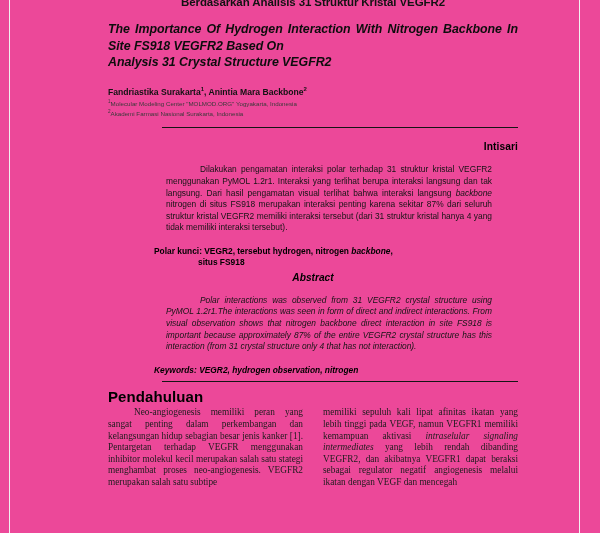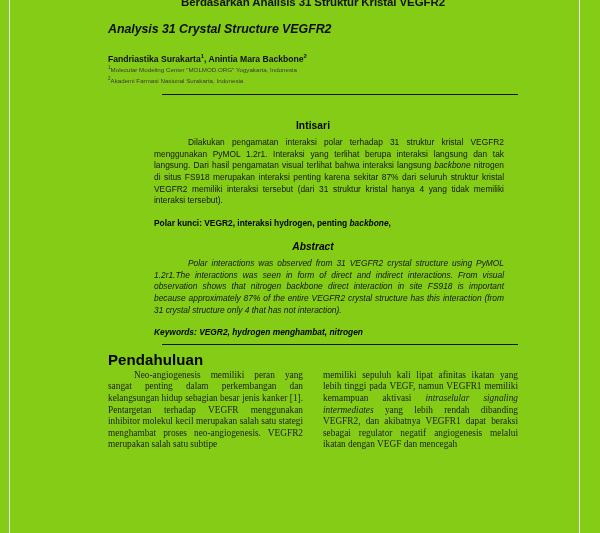--- a/index.html
+++ b/index.html
@@ -14,21 +14,21 @@
     font-family: "Liberation Sans", sans-serif;
     color: #000000;
   }
 
   .page {
     position: absolute;
     left: 0;
     top: 0;
     width: 600px;
     height: 533px;
-    background: #84cc16;
+    background: #ec4899;
     box-sizing: border-box;
   }
 
   
   .scan-edge-left {
     position: absolute;
     left: 9px;
     top: 0;
     width: 1px;
     height: 533px;
@@ -95,45 +95,45 @@
 
   .rule {
     height: 1.4px;
     background: #151515;
     margin: 0;
   }
   .rule-top { margin-top: 9px; margin-left: 54px; width: 356px; }
   .rule-mid { margin-top: 5px; margin-left: 54px; width: 356px; }
 
   .sec-head {
-    text-align: center;
+    text-align: right;
     font-weight: bold;
     font-size: 10.2px;
-    margin-top: 25px;
+    margin-top: 13px;
     letter-spacing: 0.1px;
   }
   .sec-head-abs {
     text-align: center;
     font-weight: bold;
     font-style: italic;
     font-size: 10.2px;
-    margin-top: 12px;
+    margin-top: 3px;
   }
 
   .abs-body {
     margin-top: 6px;
     margin-left: 46px;
     margin-right: 14px;
     font-size: 8.4px;
     line-height: 11.6px;
     text-align: justify;
     color: #141414;
   }
   .abs-body.eng { font-style: italic; }
-  .abs-body p { margin: 0; text-indent: 34px; }
+  .abs-body p { margin: 12px; text-indent: 34px; }
   .abs-body i { font-style: italic; }
 
   .keywords {
     margin-top: 11px;
     margin-left: 46px;
     margin-right: 14px;
     font-size: 8.4px;
     line-height: 11.4px;
     font-weight: bold;
     text-align: justify;
@@ -172,50 +172,52 @@
 <div class="page">
 
   <div class="scan-edge-left"></div>
   <div class="scan-edge-right"></div>
 
   <div class="content">
 
     <div class="title-id">Berdasarkan Analisis 31 Struktur Kristal VEGFR2</div>
 
     <div class="title-en">
+      <span>The Importance Of Hydrogen Interaction With Nitrogen Backbone In Site FS918 VEGFR2 Based On</span>
       <span class="last-line">Analysis 31 Crystal Structure VEGFR2</span>
     </div>
 
     <div class="authors">
       <span>Fandriastika Surakarta</span><sup>1</sup><span>, Anintia Mara Backbone</span><sup>2</sup>
     </div>
 
     <div class="affil"><sup>1</sup><span>Molecular Modeling Center "MOLMOD.ORG" Yogyakarta, Indonesia</span></div>
     <div class="affil"><sup>2</sup><span>Akademi Farmasi Nasional Surakarta, Indonesia</span></div>
 
     <div class="rule rule-top"></div>
 
     <div class="sec-head">Intisari</div>
 
     <div class="abs-body">
       <p><span>Dilakukan pengamatan interaksi polar terhadap 31 struktur kristal VEGFR2 menggunakan PyMOL 1.2r1. Interaksi yang terlihat berupa interaksi langsung dan tak langsung. Dari hasil pengamatan visual terlihat bahwa interaksi langsung </span><i>backbone</i><span> nitrogen di situs FS918 merupakan interaksi penting karena sekitar 87% dari seluruh struktur kristal VEGFR2 memiliki interaksi tersebut (dari 31 struktur kristal hanya 4 yang tidak memiliki interaksi tersebut).</span></p>
     </div>
 
     <div class="keywords">
-      <span>Polar kunci:</span><span> VEGR2, interaksi hydrogen, penting </span><i>backbone</i><span>,</span>
+      <span>Polar kunci:</span><span> VEGR2, tersebut hydrogen, nitrogen </span><i>backbone</i><span>,</span>
+      <span class="kw-indent">situs FS918</span>
     </div>
 
     <div class="sec-head-abs">Abstract</div>
 
     <div class="abs-body eng">
       <p>Polar interactions was observed from 31 VEGFR2 crystal structure using PyMOL 1.2r1.The interactions was seen in form of direct and indirect interactions. From visual observation shows that nitrogen backbone direct interaction in site FS918 is important because approximately 87% of the entire VEGFR2 crystal structure has this interaction (from 31 crystal structure only 4 that has not interaction).</p>
     </div>
 
     <div class="keywords eng">
-      <span>Keywords:</span><span> VEGR2, hydrogen menghambat, nitrogen</span>
+      <span>Keywords:</span><span> VEGR2, hydrogen observation, nitrogen</span>
     </div>
 
     <div class="rule rule-mid"></div>
 
     <div class="intro-head">Pendahuluan</div>
 
     <div class="cols">
       <div class="col">
         <p>Neo-angiogenesis memiliki peran yang sangat penting dalam perkembangan dan kelangsungan hidup sebagian besar jenis kanker [1]. Pentargetan terhadap VEGFR menggunakan inhibitor molekul kecil merupakan salah satu stategi menghambat proses neo-angiogenesis. VEGFR2 merupakan salah satu subtipe</p>
       </div>

